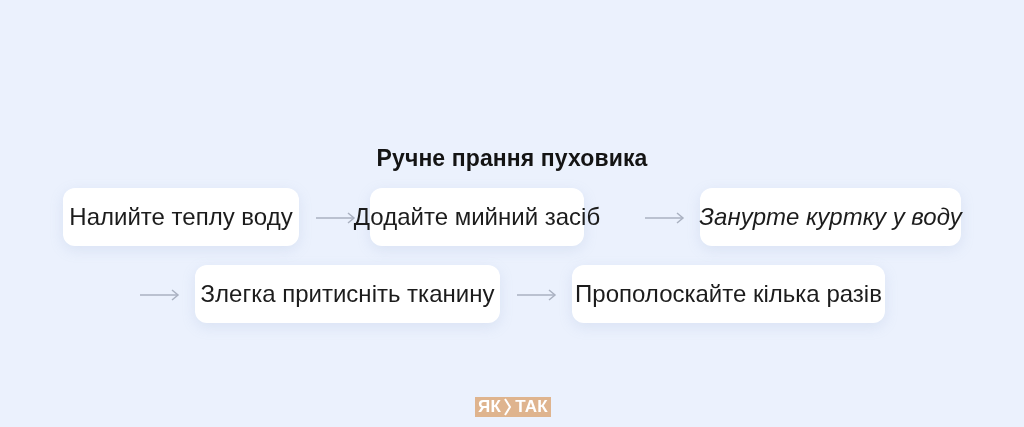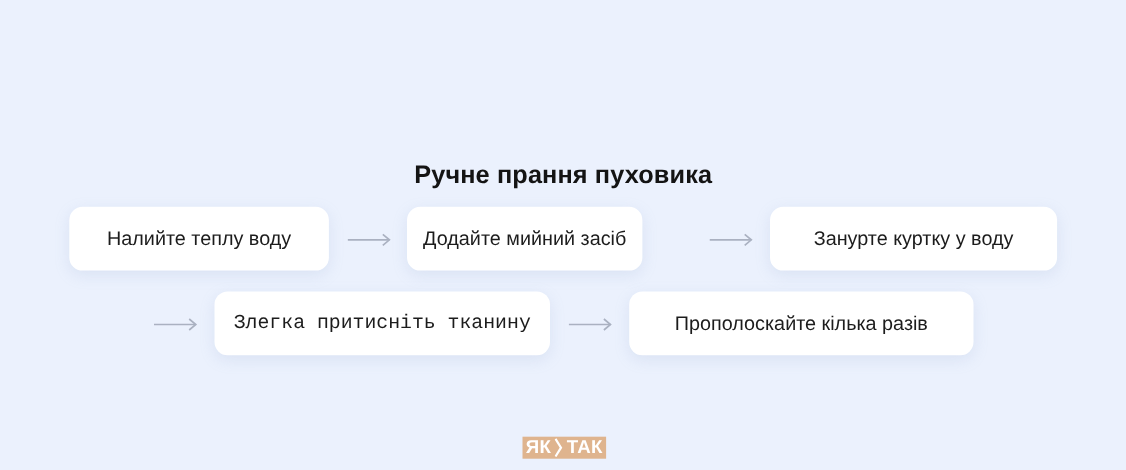--- a/index.html
+++ b/index.html
@@ -30,21 +30,21 @@
     }
     .step {
       position: absolute;
       height: 58px;
       background: #ffffff;
       border-radius: 12px;
       box-shadow: 0 4px 14px rgba(140, 160, 200, 0.18);
       display: flex;
       align-items: center;
       justify-content: center;
-      font-size: 18px;
+      font-size: 24px;
       color: #1c1c1c;
       white-space: nowrap;
       box-sizing: border-box;
     }
     .arrow {
       position: absolute;
       width: 40px;
       height: 12px;
     }
     .arrow svg {
@@ -94,32 +94,32 @@
     <span>Додайте мийний засіб</span>
   </div>
 
   <div class="arrow" style="left:645px; top:212px;">
     <svg width="40" height="12" viewBox="0 0 40 12">
       <line x1="0" y1="6" x2="38" y2="6" stroke="#aab1c1" stroke-width="1.5"></line>
       <polyline points="32,1 38,6 32,11" fill="none" stroke="#aab1c1" stroke-width="1.5"></polyline>
     </svg>
   </div>
 
-  <div class="step" style="left:700px; top:188px; width:261px;">
+  <div class="step" style="left:700px; top:188px; width:261px;font-style:italic;">
     <span>Занурте куртку у воду</span>
   </div>
 
   <div class="arrow" style="left:140px; top:289px;">
     <svg width="40" height="12" viewBox="0 0 40 12">
       <line x1="0" y1="6" x2="38" y2="6" stroke="#aab1c1" stroke-width="1.5"></line>
       <polyline points="32,1 38,6 32,11" fill="none" stroke="#aab1c1" stroke-width="1.5"></polyline>
     </svg>
   </div>
 
-  <div class="step" style="left:195px; top:265px; width:305px;font-family:Liberation Mono, monospace;">
+  <div class="step" style="left:195px; top:265px; width:305px;">
     <span>Злегка притисніть тканину</span>
   </div>
 
   <div class="arrow" style="left:517px; top:289px;">
     <svg width="40" height="12" viewBox="0 0 40 12">
       <line x1="0" y1="6" x2="38" y2="6" stroke="#aab1c1" stroke-width="1.5"></line>
       <polyline points="32,1 38,6 32,11" fill="none" stroke="#aab1c1" stroke-width="1.5"></polyline>
     </svg>
   </div>
 

